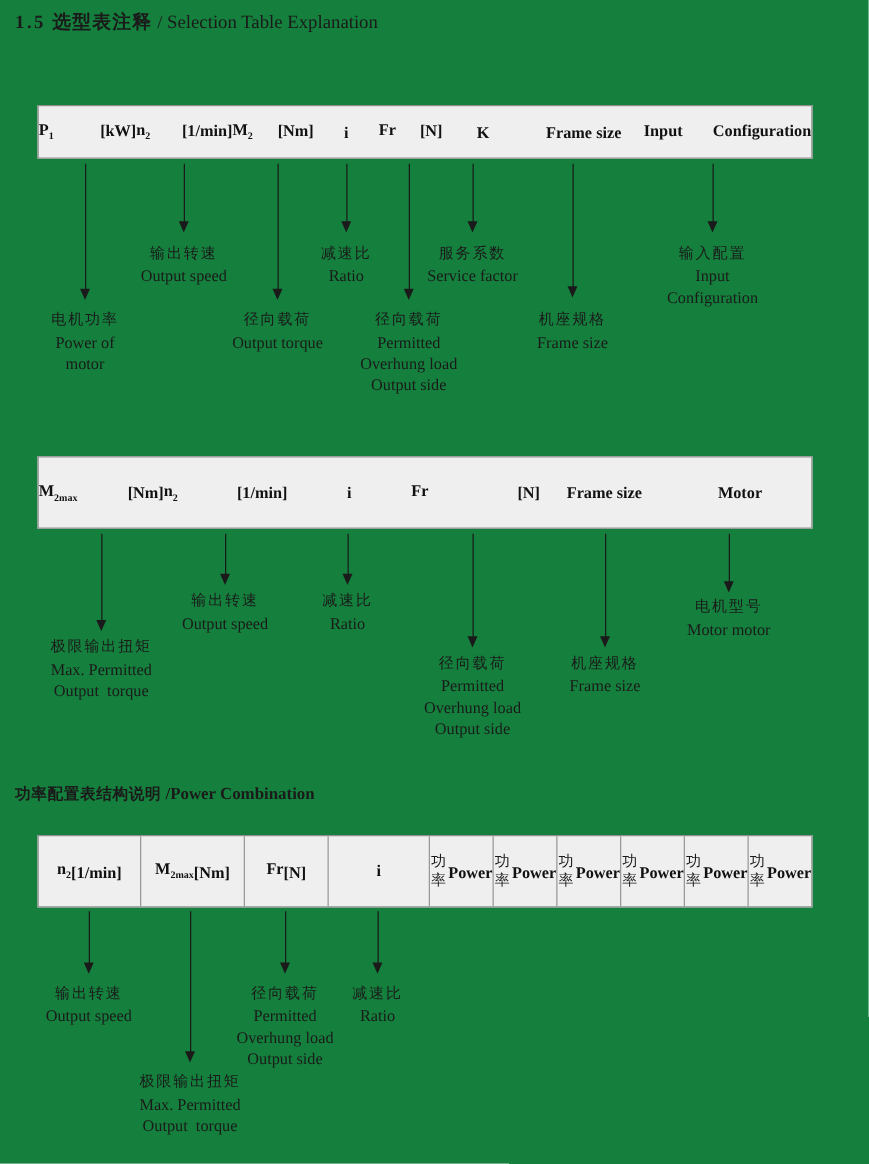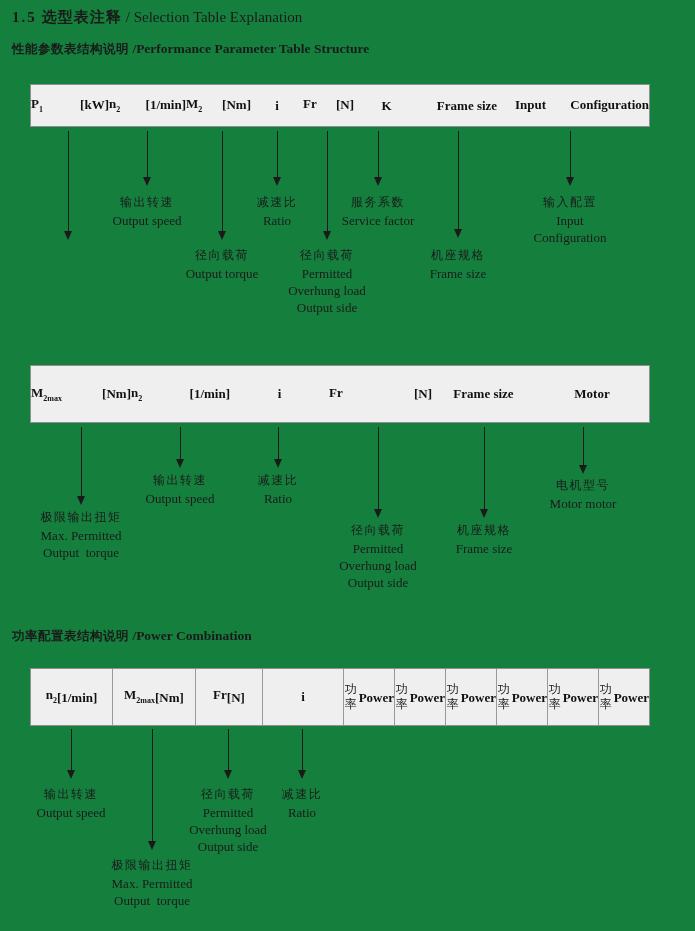--- a/index.html
+++ b/index.html
@@ -35,23 +35,20 @@
 </style>
 </head>
 <body>
 
 <div class="page">
 
   <div class="title">
     <span class="tn">1.5</span><span class="tc">选型表注释</span><span class="te">/ Selection Table Explanation</span>
   </div>
 
-  <div class="shead" style="top:39px;">
-    <span class="hc">性能参数表结构说明</span><span class="he"> /Performance Parameter Table Structure</span>
-  </div>
 
   <div class="tbl" style="top:84px;height:43px;">
     <div class="c sb" style="width:78px;">
       <div class="hd"><span>P</span><sub>1</sub></div>
       <div class="hd">[kW]</div>
     </div>
     <div class="c sb" style="width:77px;">
       <div class="hd"><span>n</span><sub>2</sub></div>
       <div class="hd">[1/min]</div>
     </div>
@@ -97,20 +94,25 @@
   </div>
   <div class="lbl" style="left:378px;top:194px;">
     <div class="cn">服务系数</div>
     <div class="en">Service factor</div>
   </div>
   <div class="lbl" style="left:570px;top:194px;text-align:center;">
     <div class="cn">输入配置</div>
     <div class="en">Input</div>
     <div class="en">Configuration</div>
   </div>
+  <div class="lbl" style="left:68px;top:247px;">
+    <div class="cn">电机功率</div>
+    <div class="en">Power of</div>
+    <div class="en">motor</div>
+  </div>
   <div class="lbl" style="left:222px;top:247px;">
     <div class="cn">径向载荷</div>
     <div class="en">Output torque</div>
   </div>
   <div class="lbl" style="left:327px;top:247px;">
     <div class="cn">径向载荷</div>
     <div class="en">Permitted</div>
     <div class="en">Overhung load</div>
     <div class="en">Output side</div>
   </div>

